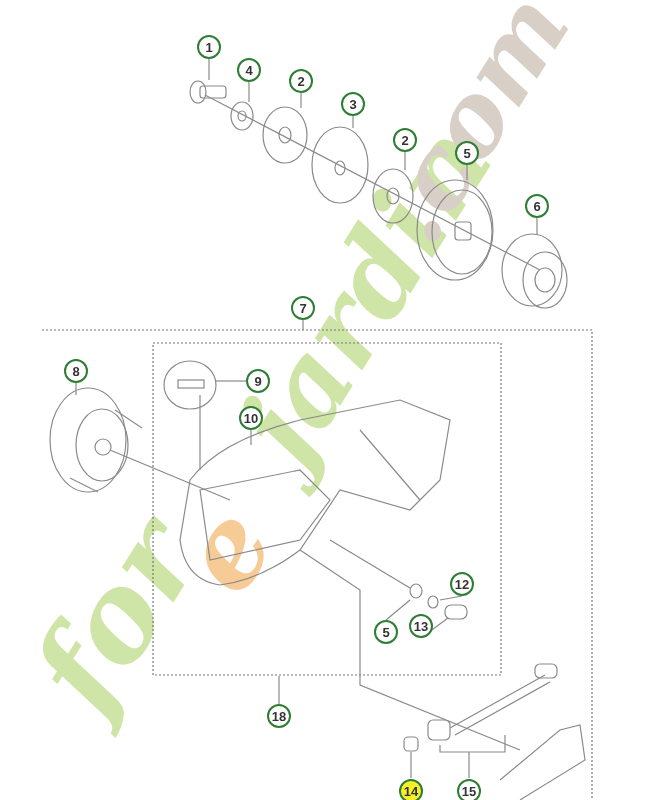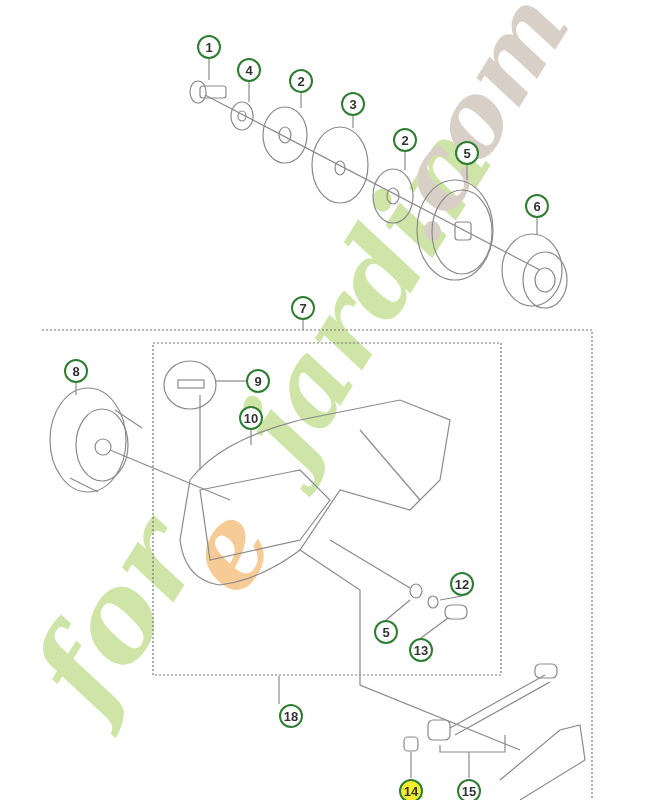--- a/index.html
+++ b/index.html
@@ -140,17 +140,17 @@
     <div class="badge" style="left: 341px; top: 92px;">3</div>
     <div class="badge" style="left: 393px; top: 128px;">2</div>
     <div class="badge" style="left: 455px; top: 141px;">5</div>
     <div class="badge" style="left: 525px; top: 194px;">6</div>
     <div class="badge" style="left: 291px; top: 296px;">7</div>
     <div class="badge" style="left: 64px; top: 359px;">8</div>
     <div class="badge" style="left: 246px; top: 369px;">9</div>
     <div class="badge" style="left: 239px; top: 406px;">10</div>
     <div class="badge" style="left: 450px; top: 572px; text-align: right;">12</div>
     <div class="badge" style="left: 374px; top: 620px;">5</div>
-    <div class="badge" style="left: 409px; top: 638px;">13</div>
-    <div class="badge" style="left: 267px; top: 704px; margin-left: 12px;">18</div>
+    <div class="badge" style="left: 409px; top: 614px;">13</div>
+    <div class="badge" style="left: 267px; top: 704px;">18</div>
     <div class="badge hl" style="left: 399px; top: 779px;">14</div>
     <div class="badge" style="left: 457px; top: 779px;">15</div>
   </div>
 
 </body></html>

